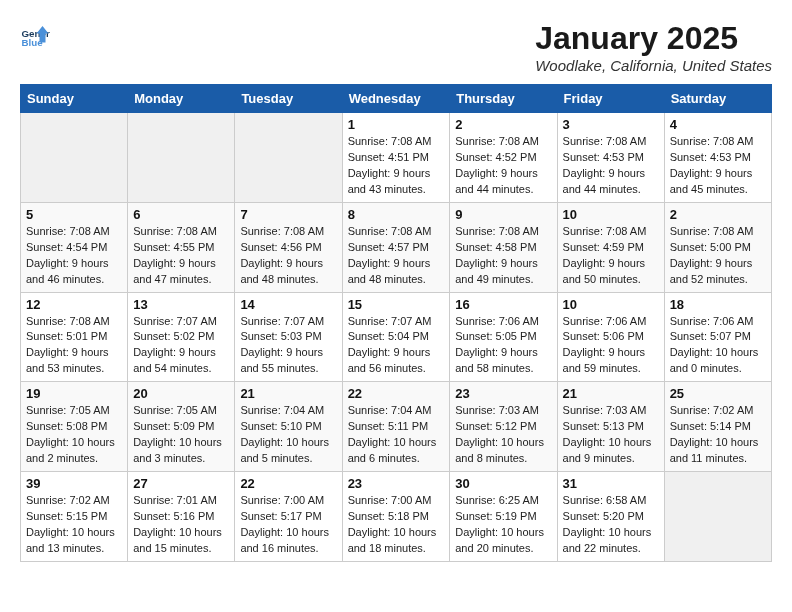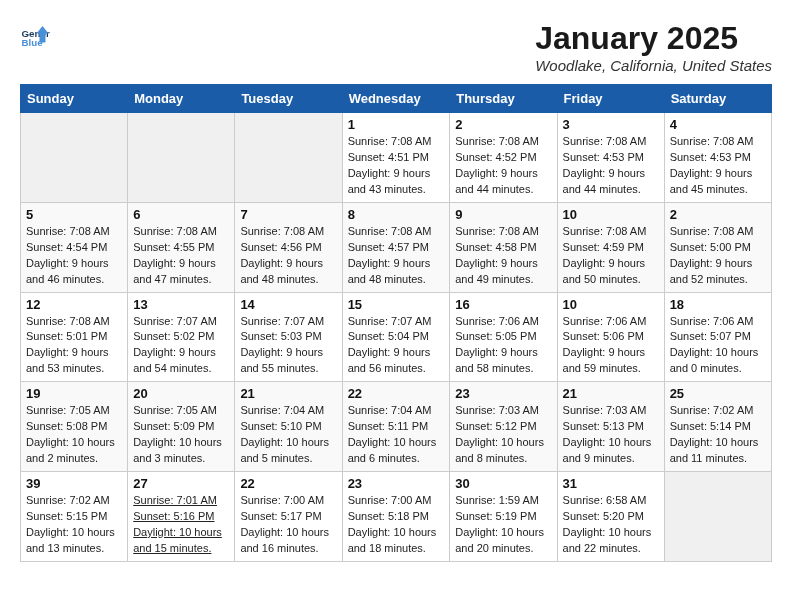--- a/index.html
+++ b/index.html
@@ -296,42 +296,42 @@
       <tr>
         <td>
           <div class="day-number">39</div>
           <div class="day-info" style="white-space: pre-line;">Sunrise: 7:02 AM
 Sunset: 5:15 PM
 Daylight: 10 hours
 and 13 minutes.</div>
         </td>
         <td>
           <div class="day-number">27</div>
-          <div class="day-info" style="white-space: pre-line; text-decoration: underline;">Sunrise: 7:01 AM
+          <div class="day-info" style="white-space: pre-line;">Sunrise: 7:01 AM
 Sunset: 5:16 PM
 Daylight: 10 hours
 and 15 minutes.</div>
         </td>
         <td>
           <div class="day-number">22</div>
           <div class="day-info" style="white-space: pre-line;">Sunrise: 7:00 AM
 Sunset: 5:17 PM
 Daylight: 10 hours
 and 16 minutes.</div>
         </td>
         <td>
           <div class="day-number">23</div>
           <div class="day-info" style="white-space: pre-line;">Sunrise: 7:00 AM
 Sunset: 5:18 PM
 Daylight: 10 hours
 and 18 minutes.</div>
         </td>
         <td>
           <div class="day-number">30</div>
-          <div class="day-info" style="white-space: pre-line;">Sunrise: 1:59 AM
+          <div class="day-info" style="white-space: pre-line;">Sunrise: 6:25 AM
 Sunset: 5:19 PM
 Daylight: 10 hours
 and 20 minutes.</div>
         </td>
         <td>
           <div class="day-number">31</div>
           <div class="day-info" style="white-space: pre-line;">Sunrise: 6:58 AM
 Sunset: 5:20 PM
 Daylight: 10 hours
 and 22 minutes.</div>

